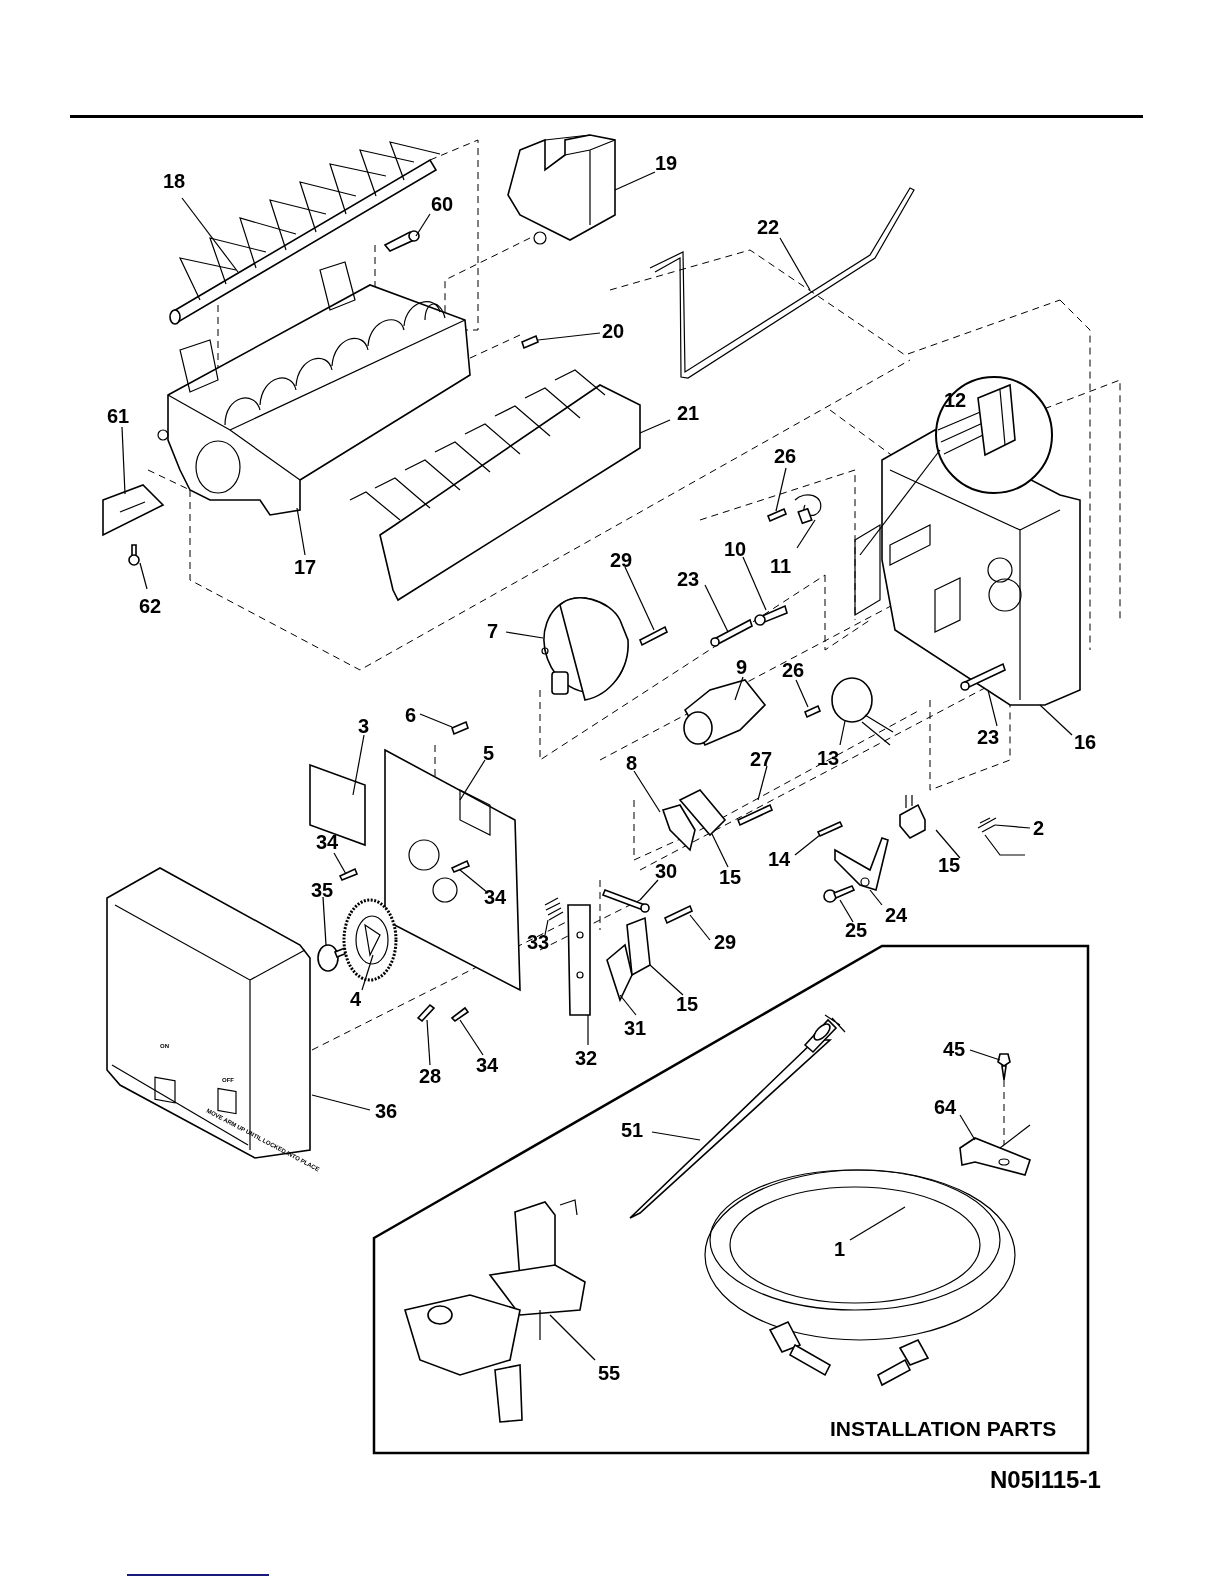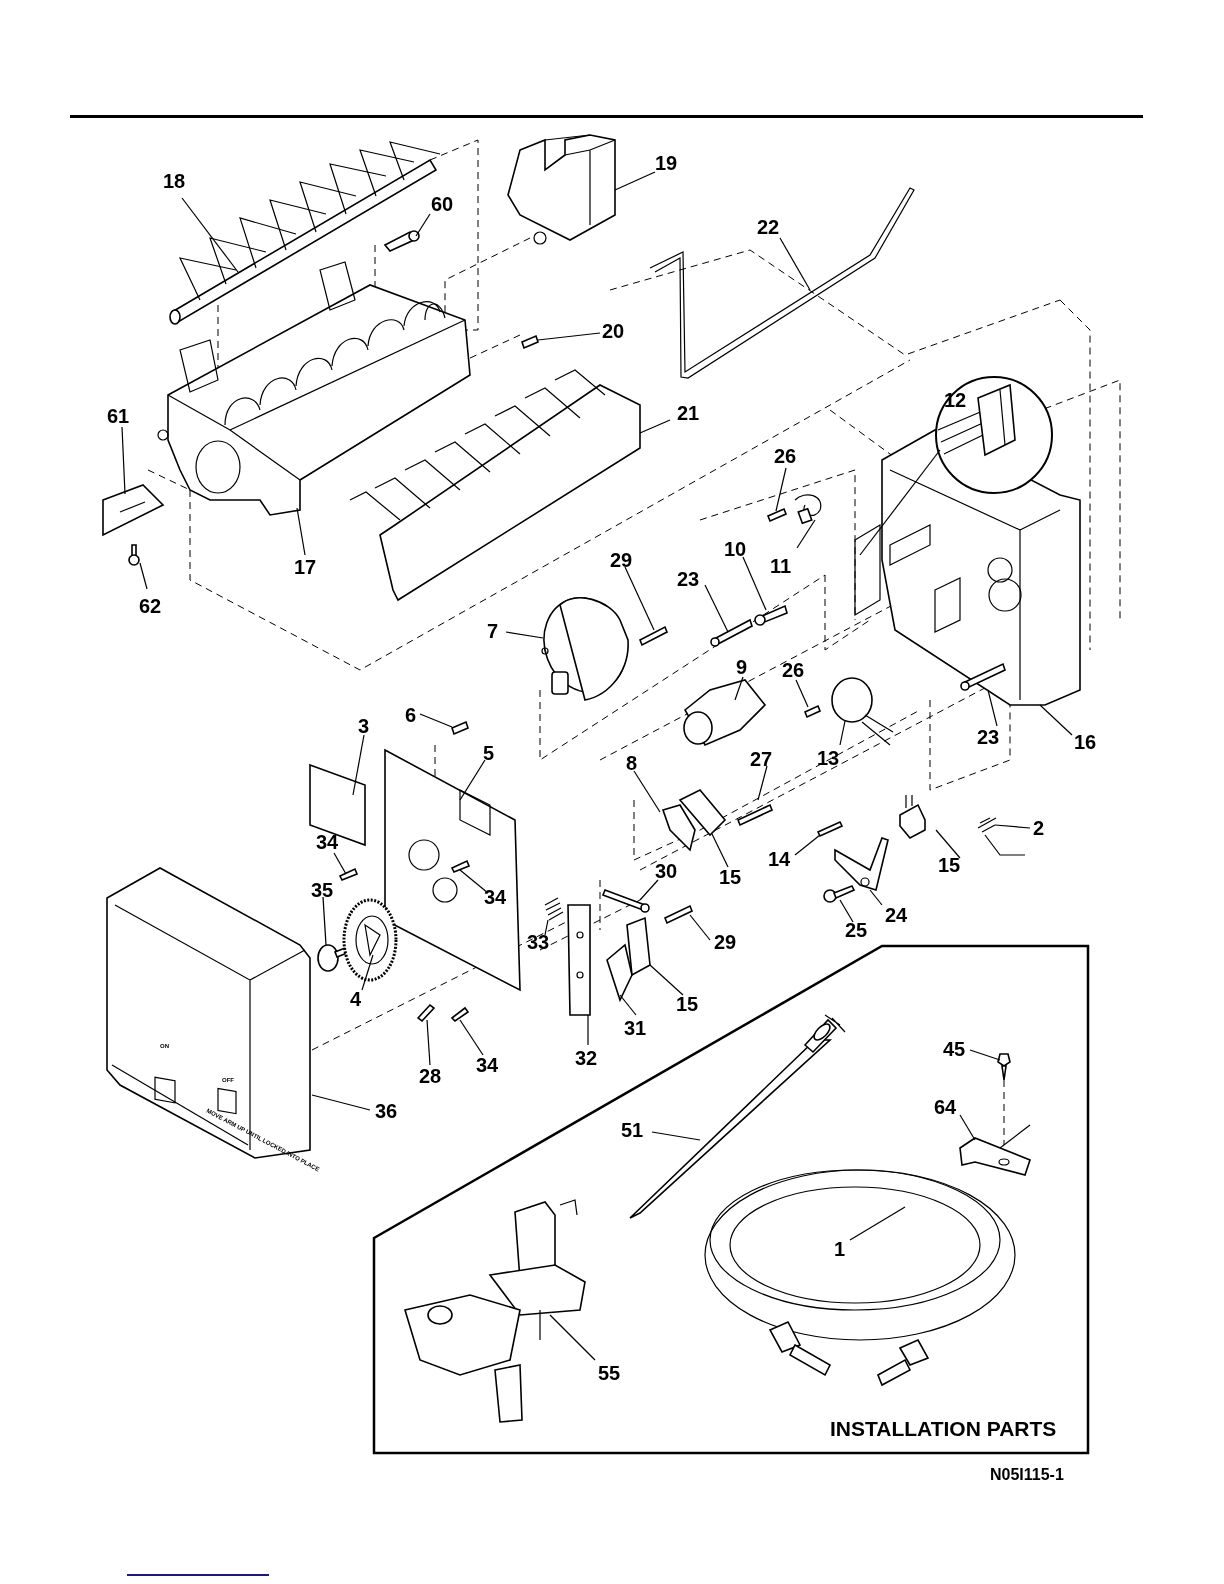--- a/index.html
+++ b/index.html
@@ -2,21 +2,21 @@
 <html><head>
 <meta charset="utf-8">
 <style>
   html, body { margin:0; padding:0; background:#ffffff; }
   body { width:1224px; height:1584px; position:relative; overflow:hidden;
          font-family:"Liberation Sans", sans-serif; }
   .rule { position:absolute; left:70px; top:115px; width:1073px; height:3px; background:#000; }
   svg#diagram { position:absolute; left:0; top:0; }
   .callout { font-family:"Liberation Sans", sans-serif; font-weight:bold; font-size:20px; fill:#000; }
   .section-title { font-family:"Liberation Sans", sans-serif; font-weight:bold; font-size:21px; fill:#000; }
-  .fig-code { position:absolute; left:990px; top:1466px; font-weight:bold; font-size:16px; color:#000; }
+  .fig-code { position:absolute; left:990px; top:1466px; font-weight:bold; font-size:24px; color:#000; }
   .footer-link { position:absolute; left:127px; top:1574px; width:142px; height:2px; background:#1a1a7a; }
   .part { fill:#fff; stroke:#000; stroke-width:1.6; }
   .thin { fill:none; stroke:#000; stroke-width:1.2; }
   .leader { stroke:#000; stroke-width:1.2; fill:none; }
   .dash { stroke:#000; stroke-width:1; fill:none; stroke-dasharray:7 5; }
   .box { fill:none; stroke:#000; stroke-width:2.5; }
   .cover-txt { font-family:"Liberation Sans", sans-serif; font-weight:bold; font-size:6px; fill:#000; }
 </style>
 </head>
 <body>

